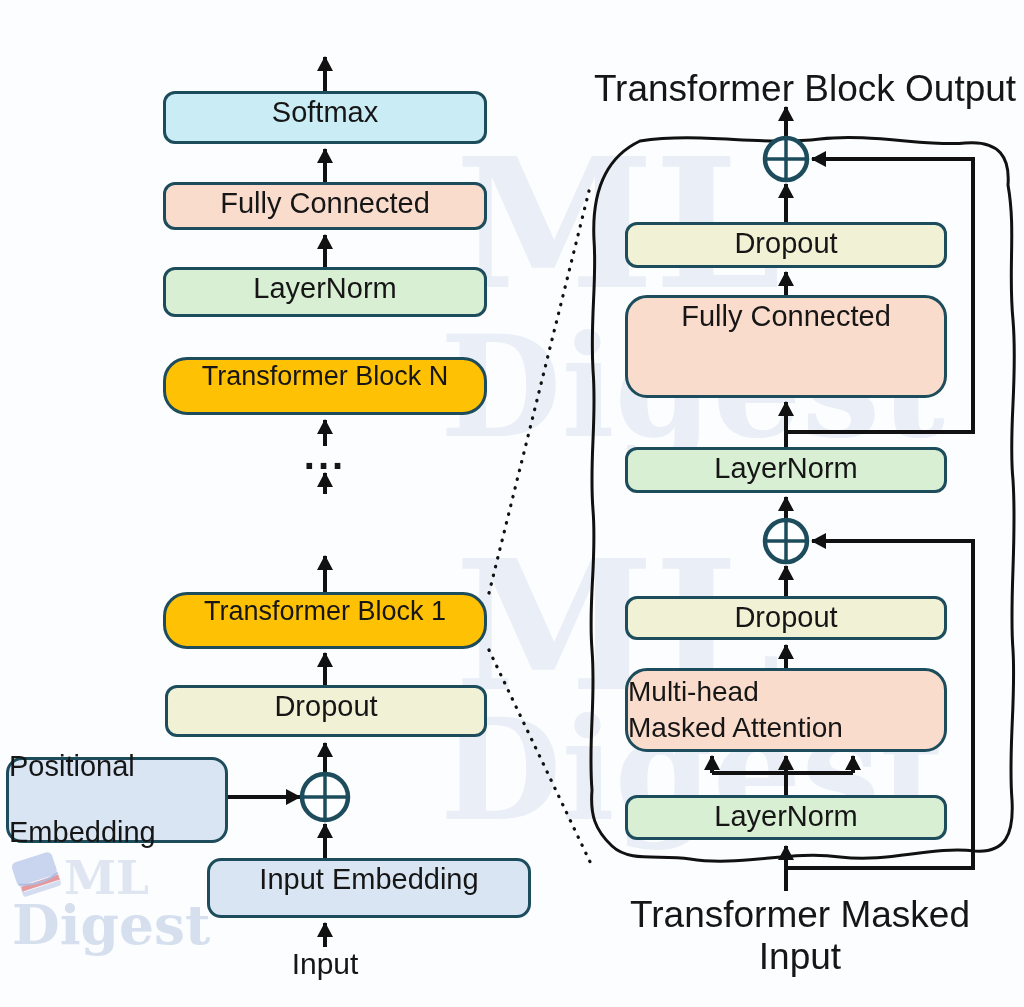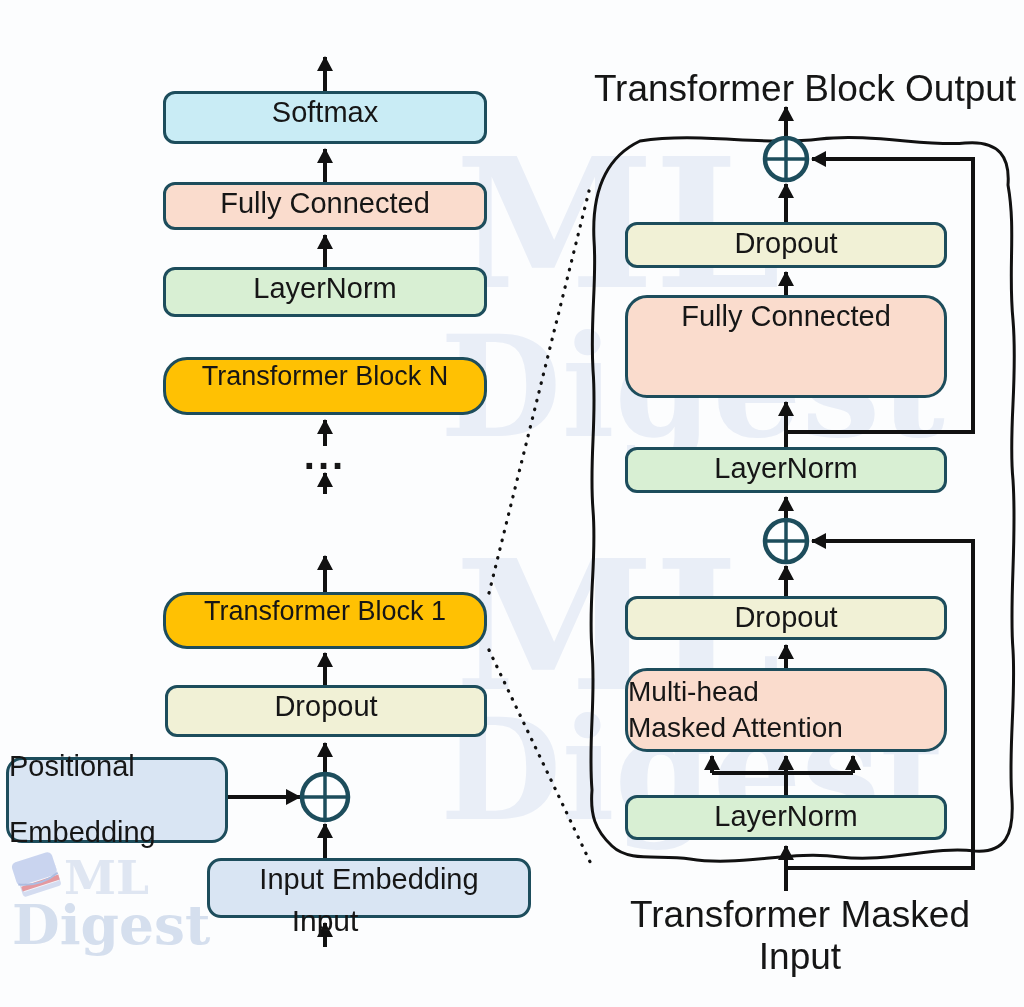--- a/index.html
+++ b/index.html
@@ -165,21 +165,21 @@
 
   <div class="box fill-emb two-line" style="left:6px;top:757px;width:222px;height:86px;border-radius:16px;gap:28px;">
     <span>Positional</span>
     <span>Embedding</span>
   </div>
 
   <div class="box fill-emb" style="left:163px;top:858px;width:324px;height:60px;border-radius:14px;margin-left:44px;">
     <span>Input Embedding</span>
   </div>
 
-  <div class="label" style="left:245px;top:904px;width:160px;text-align:center;">Input</div>
+  <div class="label" style="left:245px;top:947px;width:160px;text-align:center;">Input</div>
 
   <div class="label title" style="left:590px;top:68px;width:430px;">Transformer Block Output</div>
 
   <div class="box fill-drop" style="left:625px;top:222px;width:322px;height:46px;">
     <span>Dropout</span>
   </div>
 
   <div class="box fill-fc round-lg" style="left:625px;top:295px;width:322px;height:103px;">
     <span>Fully Connected</span>
   </div>

